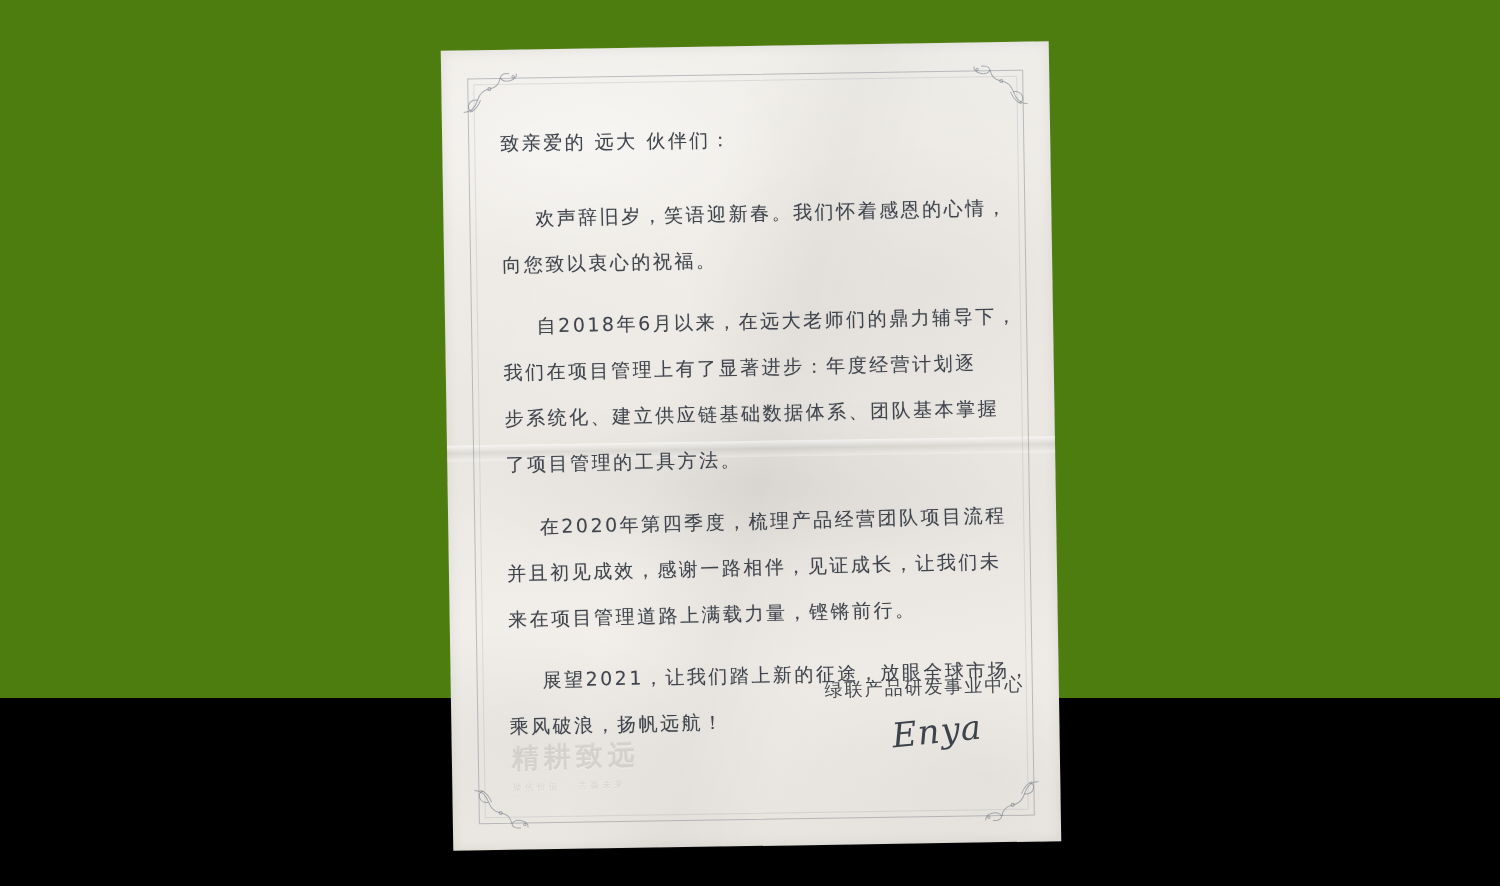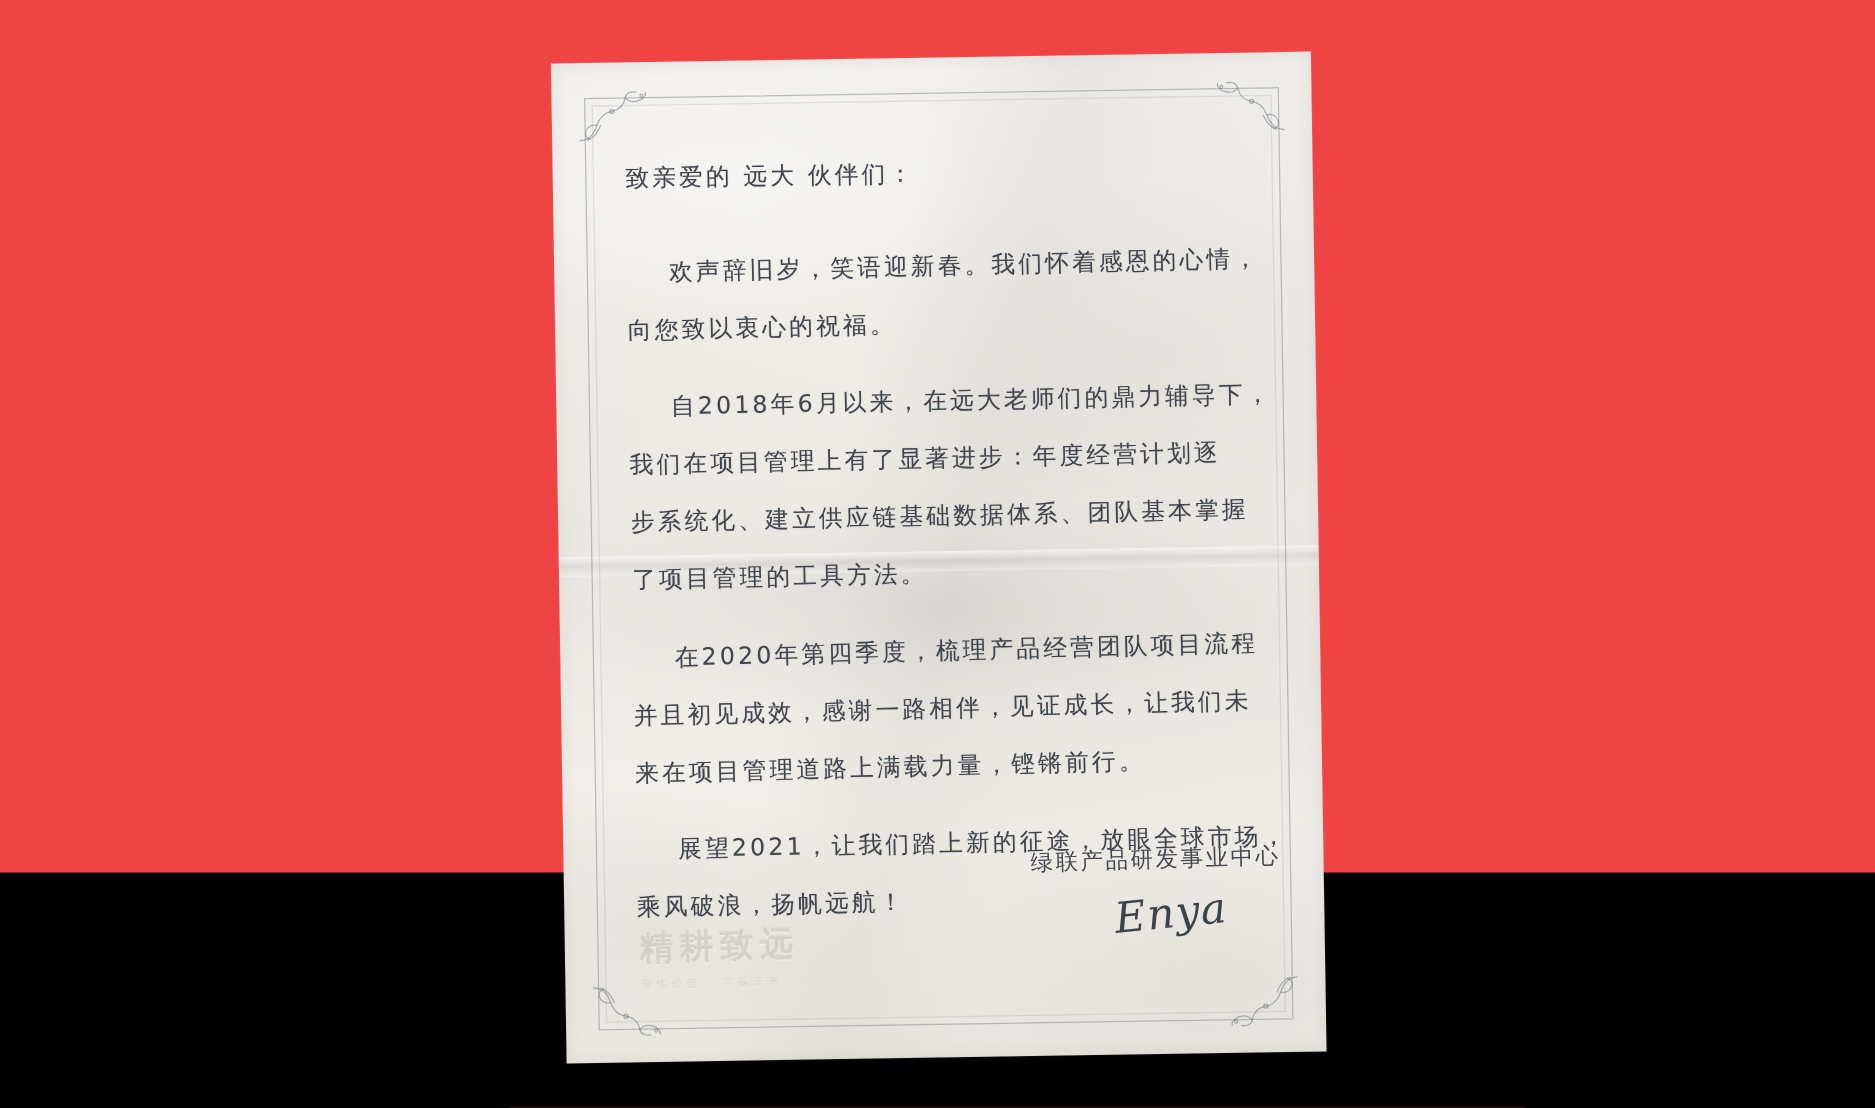--- a/index.html
+++ b/index.html
@@ -13,21 +13,21 @@
     height: 886px;
     overflow: hidden;
     font-family: "DejaVu Sans", sans-serif;
   }
 
   
   #stage {
     position: relative;
     width: 1500px;
     height: 698px;
-    background: #ef4444;
+    background: #4d7c0f;
   }
 
   
   #paper {
     position: absolute;
     left: 447px;
     top: 46px;
     width: 608px;
     height: 800px;
     background:

